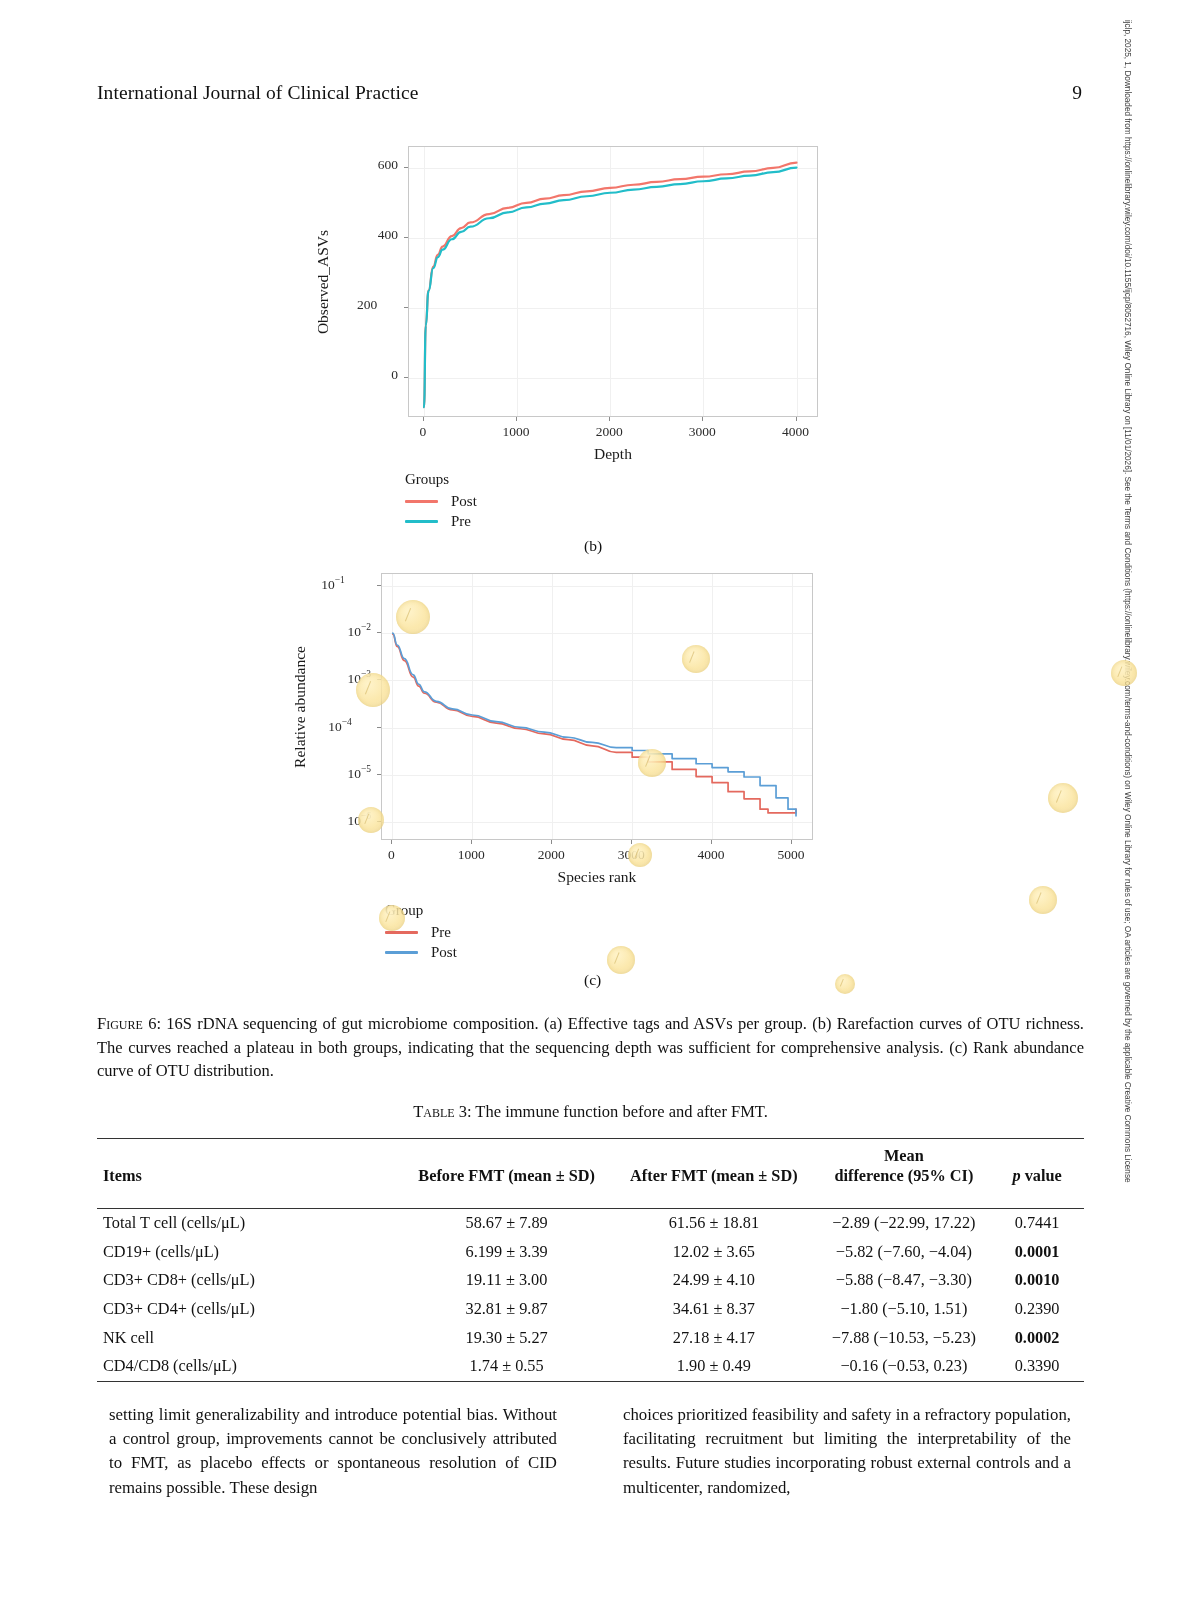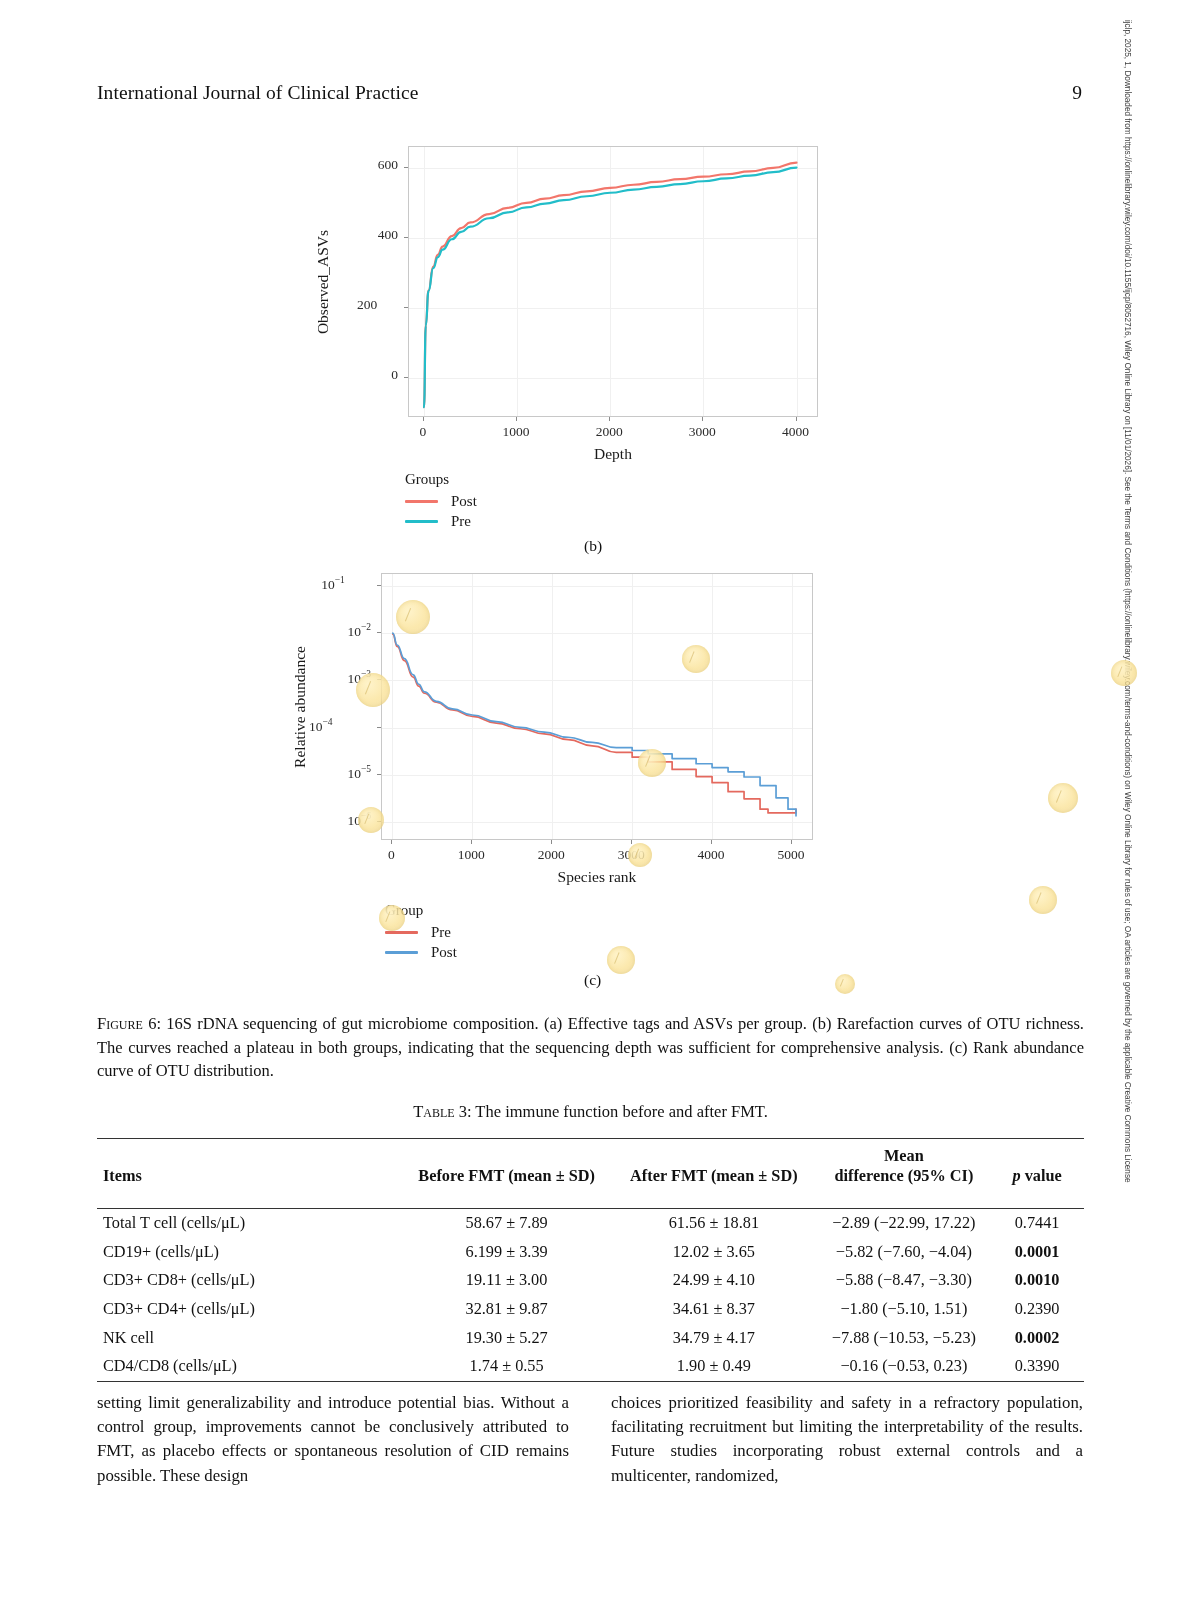--- a/index.html
+++ b/index.html
@@ -122,21 +122,21 @@
     font-size:14.6px;
   }
 
   
   .col {
     position:absolute; top:1391px; width:472px;
     font-size:16.8px; line-height:24.2px; text-align:justify;
   }
   .col.left  { left:97px; }
   .col.right { left:611px; }
-  .col p { margin:0; text-align:justify; }
+  .col p { margin:12px; text-align:justify; }
 </style>
 </head>
 <body>
 
 <div class="page">
 
   <div class="runhead">
     <div class="runhead-title">International Journal of Clinical Practice</div>
     <div class="runhead-page">9</div>
   </div>
@@ -224,21 +224,21 @@
       <div class="tick-lab" style="left:671.092936802974px;top:847px;width:80px;">4000</div>
       <div class="tick-mark" style="left:791.0185873605948px;top:840px;width:1px;height:4px;"></div>
       <div class="tick-lab" style="left:751.0185873605948px;top:847px;width:80px;">5000</div>
       <div class="tick-mark" style="left:377px;top:584.8303571428571px;width:4px;height:1px;"></div>
       <div class="tick-lab" style="left:302px;top:574.8303571428571px;width:62px;text-align:center;">10<sup style="font-size:9.5px">−1</sup></div>
       <div class="tick-mark" style="left:377px;top:632.1517857142858px;width:4px;height:1px;"></div>
       <div class="tick-lab" style="left:309px;top:622.1517857142858px;width:62px;text-align:right;">10<sup style="font-size:9.5px">−2</sup></div>
       <div class="tick-mark" style="left:377px;top:679.4732142857142px;width:4px;height:1px;"></div>
       <div class="tick-lab" style="left:309px;top:669.4732142857142px;width:62px;text-align:right;">10<sup style="font-size:9.5px">−3</sup></div>
       <div class="tick-mark" style="left:377px;top:726.7946428571429px;width:4px;height:1px;"></div>
-      <div class="tick-lab" style="left:309px;top:716.7946428571429px;width:62px;text-align:left;">10<sup style="font-size:9.5px">−4</sup></div>
+      <div class="tick-lab" style="left:309px;top:716.7946428571429px;width:62px;text-align:center;">10<sup style="font-size:9.5px">−4</sup></div>
       <div class="tick-mark" style="left:377px;top:774.1160714285714px;width:4px;height:1px;"></div>
       <div class="tick-lab" style="left:309px;top:764.1160714285714px;width:62px;text-align:right;">10<sup style="font-size:9.5px">−5</sup></div>
       <div class="tick-mark" style="left:377px;top:821.4375px;width:4px;height:1px;"></div>
       <div class="tick-lab" style="left:309px;top:811.4375px;width:62px;text-align:right;">10<sup style="font-size:9.5px">−6</sup></div>
       <div class="axis-title" style="left:381px;top:868px;width:432px;text-align:center;">Species rank</div>
       <div class="axis-title rot" style="left: 309px; top: 706.5px; transform: rotate(-90deg) translate(-50%, -100%);">Relative abundance</div>
       <div class="legend" style="left:385px;top:902px;">
         <div class="legend-title">Group</div>
         <div class="legend-row">
           <div class="legend-swatch" style="background:#e4695e;"></div>
@@ -298,21 +298,21 @@
         <tr>
           <td class="c-item">CD3+ CD4+ (cells/μL)</td>
           <td class="c-before">32.81 ± 9.87</td>
           <td class="c-after">34.61 ± 8.37</td>
           <td class="c-diff">−1.80 (−5.10, 1.51)</td>
           <td class="c-p">0.2390</td>
         </tr>
         <tr>
           <td class="c-item">NK cell</td>
           <td class="c-before">19.30 ± 5.27</td>
-          <td class="c-after">34.79 ± 4.17</td>
+          <td class="c-after">27.18 ± 4.17</td>
           <td class="c-diff">−7.88 (−10.53, −5.23)</td>
           <td class="c-p bold">0.0002</td>
         </tr>
         <tr>
           <td class="c-item">CD4/CD8 (cells/μL)</td>
           <td class="c-before">1.74 ± 0.55</td>
           <td class="c-after">1.90 ± 0.49</td>
           <td class="c-diff">−0.16 (−0.53, 0.23)</td>
           <td class="c-p">0.3390</td>
         </tr>

